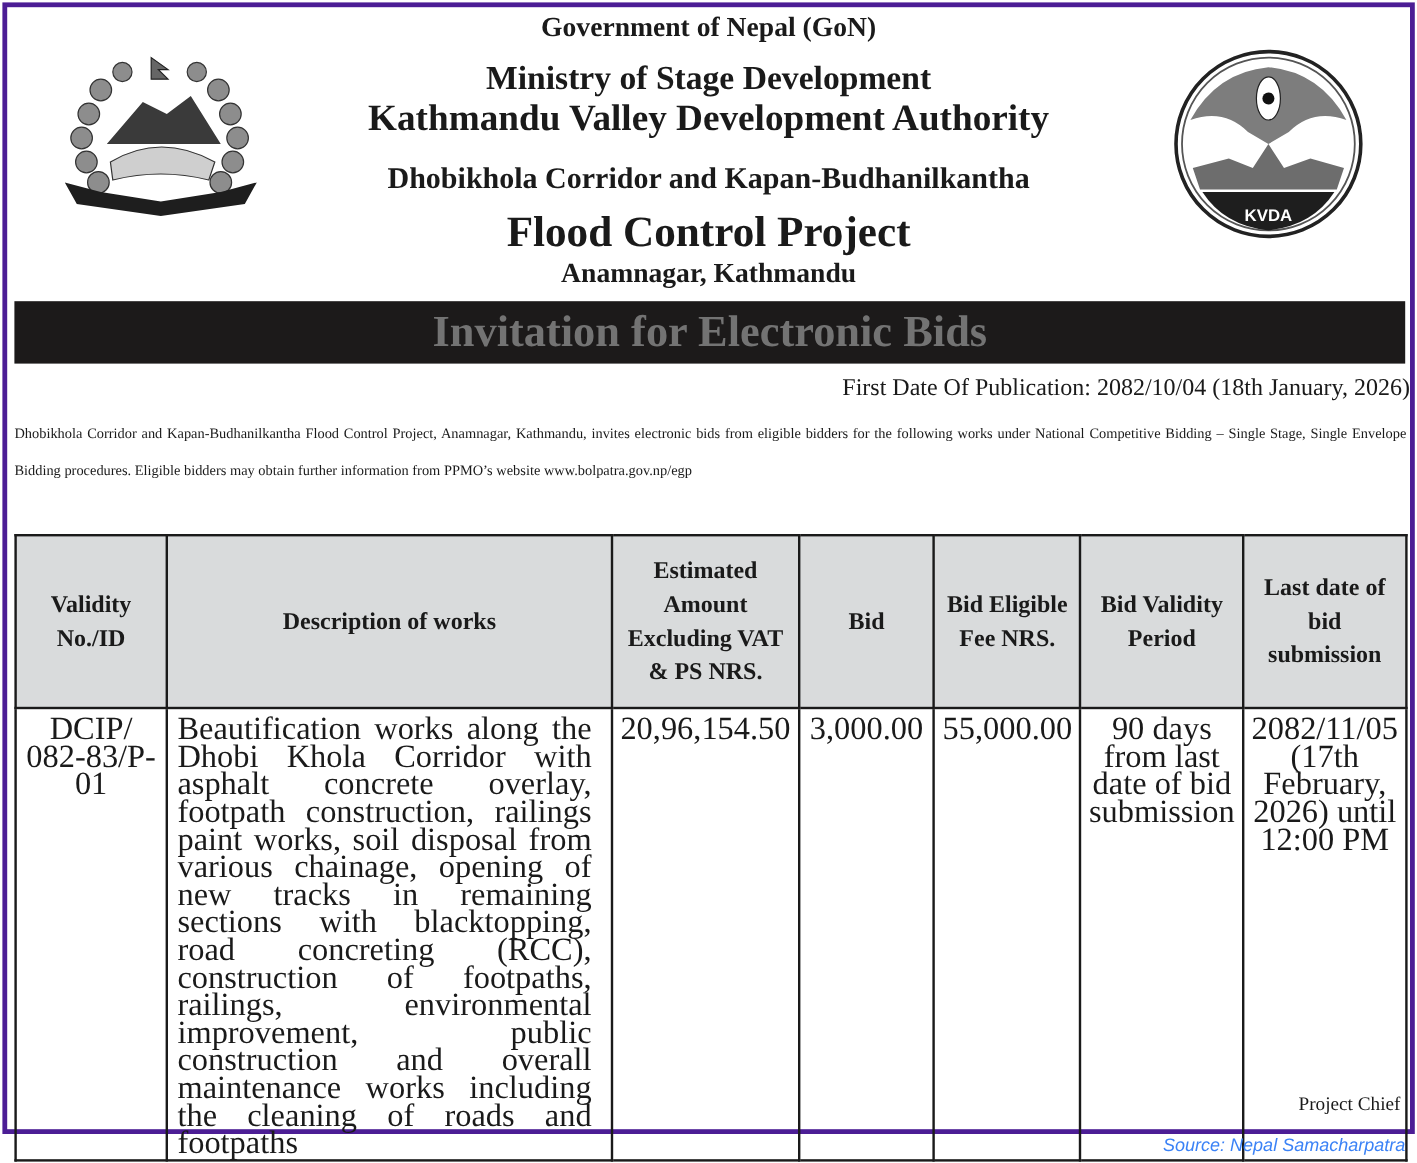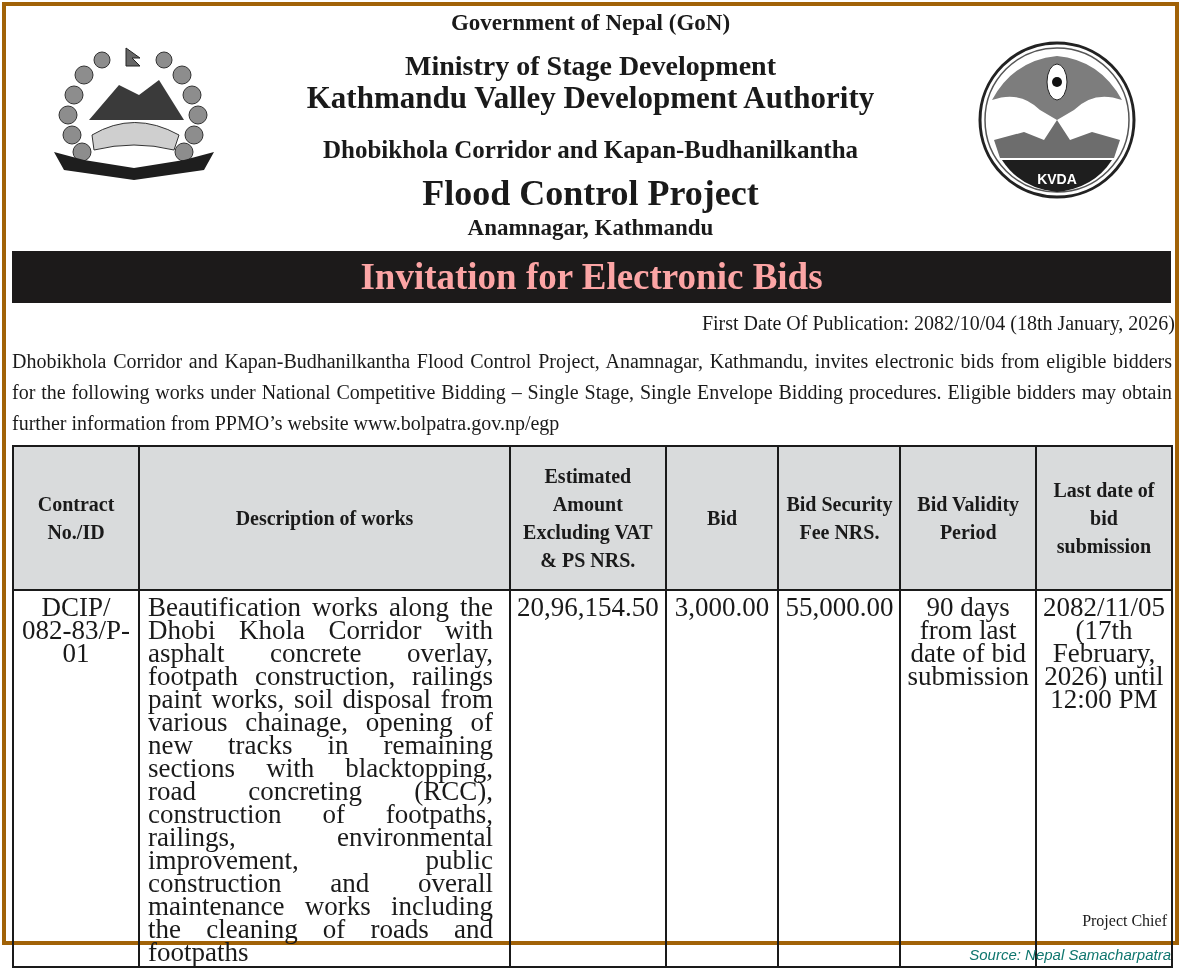--- a/index.html
+++ b/index.html
@@ -1,44 +1,44 @@
 <!DOCTYPE html>
 <html><head>
 <meta charset="utf-8">
 <style>
   html, body { margin: 0; padding: 0; background: #ffffff; }
   body { width: 1181px; height: 969px; position: relative; overflow: hidden;
          font-family: "Liberation Serif", "DejaVu Serif", serif; color: #1a1a1a; }
   .frame { position: absolute; left: 2px; top: 2px; width: 1169px; height: 935px;
-           border: 4px solid #a16207; box-sizing: content-box; }
+           border: 4px solid #4c1d95; box-sizing: content-box; }
   .header { position: absolute; left: 0; top: 0; width: 1169px; height: 245px; }
   .hline { position: absolute; left: 0; width: 1169px; text-align: center; font-weight: bold;
            white-space: nowrap; }
   .h1 { top: 4px;   font-size: 23px; }
   .h2 { top: 44px;  font-size: 28px; }
   .h3 { top: 74px;  font-size: 31px; }
   .h4 { top: 130px; font-size: 25px; }
   .h5 { top: 166px; font-size: 36px; }
   .h6 { top: 209px; font-size: 23px; }
   .emblem-left { position: absolute; left: 38px; top: 34px; width: 178px; height: 150px; }
   .emblem-right { position: absolute; left: 968px; top: 34px; width: 166px; height: 160px; }
   .banner { position: absolute; left: 6px; top: 245px; width: 1159px; height: 52px; background: #1c1a1a;
-            color: #fca5a5; text-align: center; font-weight: bold; font-size: 37px; line-height: 52px; }
+            color: #737373; text-align: center; font-weight: bold; font-size: 37px; line-height: 52px; }
   .pubdate { position: absolute; left: 0; top: 306px; width: 1169px; text-align: right; font-size: 20px; }
-  .intro { position: absolute; left: 6px; top: 340px; width: 1160px; font-size: 20px; line-height: 31px;
+  .intro { position: absolute; left: 6px; top: 340px; width: 1160px; font-size: 12px; line-height: 31px;
            text-align: justify; text-align-last: left; }
   table.bids { position: absolute; left: 6px; top: 439px; border-collapse: collapse; width: 1161px; }
   table.bids th, table.bids td { border: 2px solid #1a1a1a; vertical-align: top; }
   table.bids th { background: #d9dbdc; font-size: 20px; font-weight: bold; line-height: 28px;
                   text-align: center; vertical-align: middle; height: 142px; padding: 0 4px; }
   table.bids td { font-size: 27px; line-height: 23px; padding: 5px 6px 2px 6px; text-align: center; height: 300px; }
   table.bids td.desc { text-align: justify; padding-left: 8px; padding-right: 16px; }
   .signature { position: absolute; right: 8px; top: 906px; font-size: 16px; }
   .source { position: absolute; right: 10px; top: 946px; font-size: 15px; font-style: italic;
-            font-family: "Liberation Sans", "DejaVu Sans", sans-serif; color: #0f766e; }
+            font-family: "Liberation Sans", "DejaVu Sans", sans-serif; color: #3b82f6; }
 </style>
 </head>
 <body>
 
 <div class="frame">
 
   <div class="header">
     <svg class="emblem-left" viewBox="0 0 178 150">
       <g fill="#8d8d8d" stroke="#333" stroke-width="1">
         <circle cx="30" cy="55" r="9"></circle>
@@ -81,25 +81,25 @@
 
   <div class="banner">Invitation for Electronic Bids</div>
 
   <div class="pubdate">First Date Of Publication: 2082/10/04 (18th January, 2026)</div>
 
   <div class="intro">Dhobikhola Corridor and Kapan-Budhanilkantha Flood Control Project, Anamnagar, Kathmandu, invites electronic bids from eligible bidders for the following works under National Competitive Bidding – Single Stage, Single Envelope Bidding procedures. Eligible bidders may obtain further information from PPMO’s website www.bolpatra.gov.np/egp</div>
 
   <table class="bids">
     <thead>
       <tr>
-        <th style="width:119px">Contract No./ID</th>
+        <th style="width:119px">Validity No./ID</th>
         <th style="width:375px">Description of works</th>
         <th style="width:126px">Estimated Amount Excluding VAT &amp; PS NRS.</th>
         <th style="width:103px">Bid</th>
-        <th style="width:100px">Bid Security Fee NRS.</th>
+        <th style="width:100px">Bid Eligible Fee NRS.</th>
         <th style="width:108px">Bid Validity Period</th>
         <th style="width:112px">Last date of bid submission</th>
       </tr>
     </thead>
     <tbody>
       <tr>
         <td>DCIP/ 082-83/P-01</td>
         <td class="desc">Beautification works along the Dhobi Khola Corridor with asphalt concrete overlay, footpath construction, railings paint works, soil disposal from various chainage, opening of new tracks in remaining sections with blacktopping, road concreting (RCC), construction of footpaths, railings, environmental improvement, public construction and overall maintenance works including the cleaning of roads and footpaths</td>
         <td>20,96,154.50</td>
         <td>3,000.00</td>

